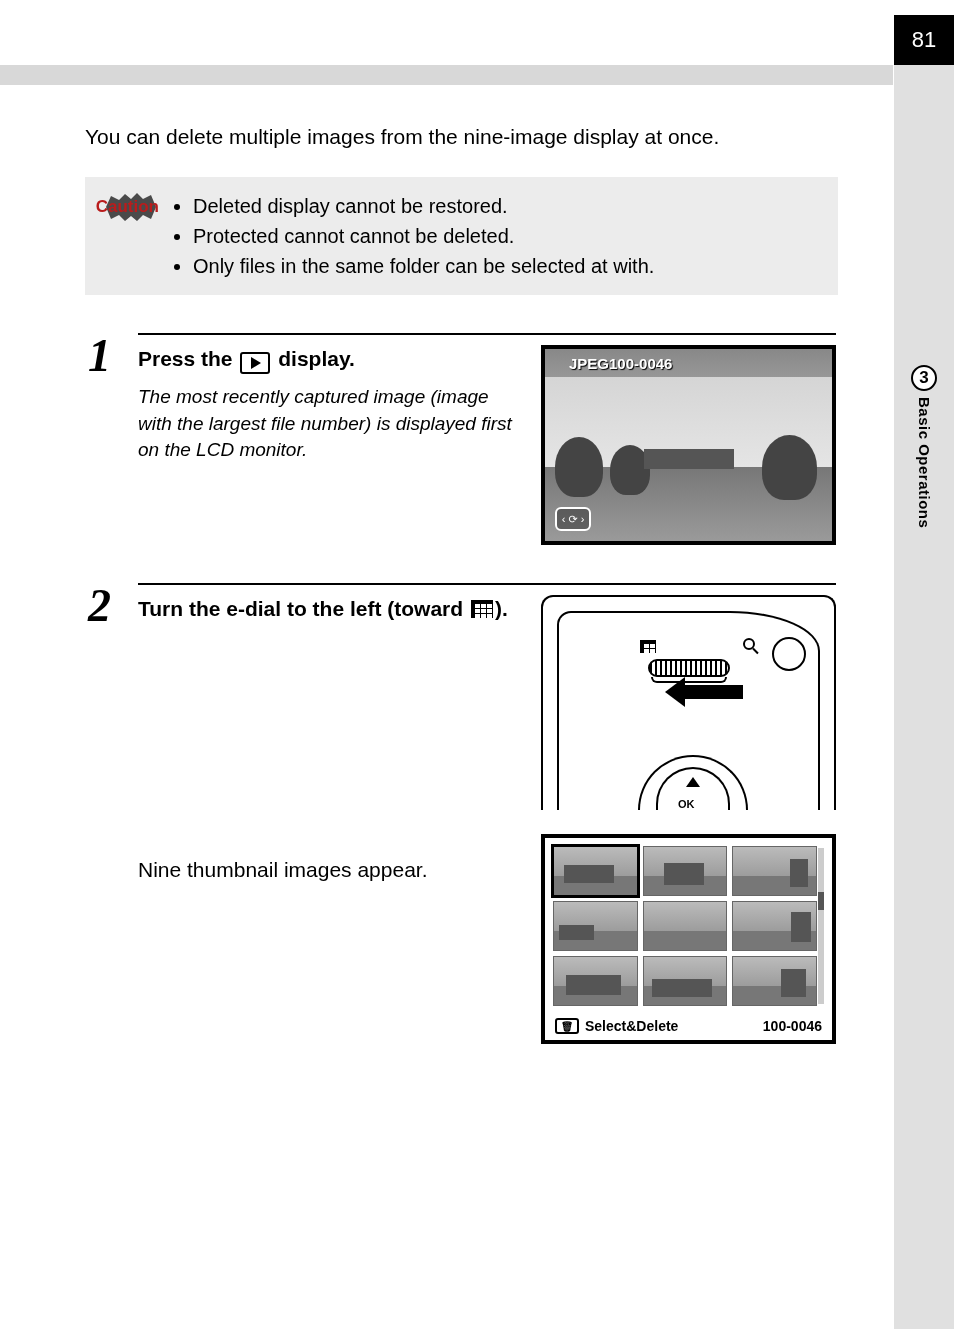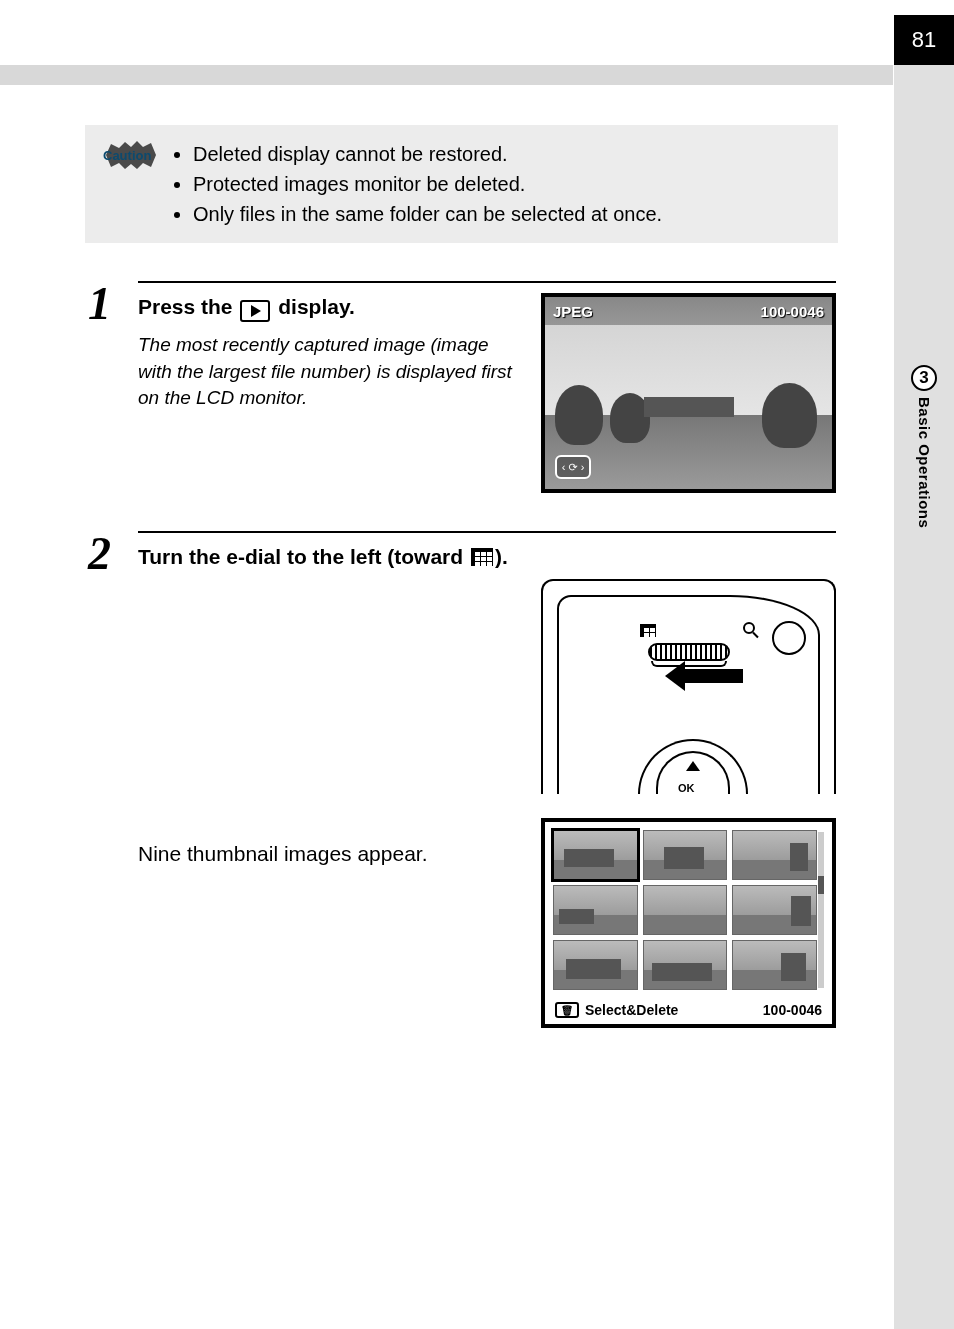--- a/index.html
+++ b/index.html
@@ -16,21 +16,21 @@
 
   .gray-strip { height: 20px; background: #d8d8d8; }
 
   .heading-block { display: flex; margin: 12px 0 28px 85px; }
   .heading-bar { width: 14px; background: #b9b9b9; margin-right: 18px; }
   .heading-text { font-size: 29px; font-weight: bold; line-height: 1.25; }
 
   .intro { font-size: 21px; margin: 0 0 28px 85px; width: 730px; }
 
   .caution-box { background: #ececec; padding: 14px 18px 14px 18px; margin: 0 55px 0 85px; display: flex; gap: 14px; }
-  .caution-icon { width: 56px; height: 32px; display: flex; align-items: center; justify-content: flex-start; font-size: 13px; font-weight: bold; color: #0c4a6e; flex-shrink: 0; position: relative; }
+  .caution-icon { width: 56px; height: 32px; display: flex; align-items: center; justify-content: flex-end; font-size: 17px; font-weight: bold; color: #b91c1c; flex-shrink: 0; position: relative; }
   .caution-icon svg { position: absolute; top: 0; left: 0; }
   .caution-icon span { position: relative; z-index: 1; }
   .caution-list { list-style: disc; padding-left: 20px; font-size: 20px; line-height: 1.5; }
 
   .step { display: flex; margin: 38px 0 0 88px; width: 748px; }
   .step-num { font-family: "Times New Roman", serif; font-style: italic; font-weight: bold; font-size: 46px; width: 50px; line-height: 1; flex-shrink: 0; }
   .step-body { flex: 1; border-top: 2px solid #000; padding-top: 10px; }
   .step-row { display: flex; gap: 20px; }
   .step-textcol { flex: 1; }
   .step-imgcol { width: 295px; flex-shrink: 0; }
@@ -40,33 +40,33 @@
 
   .play-icon { display: inline-flex; align-items: center; justify-content: center; width: 30px; height: 22px; border: 2.3px solid #000; border-radius: 3px; vertical-align: -3px; margin: 0 2px; }
   .play-icon::before { content: ""; border-left: 10px solid #000; border-top: 6px solid transparent; border-bottom: 6px solid transparent; margin-left: 2px; }
 
   .grid-glyph { display: inline-flex; width: 22px; height: 18px; border: 2px solid #000; background: #000; vertical-align: -2px; margin: 0 2px; position: relative; }
   .grid-glyph::before, .grid-glyph::after { content: ""; position: absolute; background: #fff; }
   .grid-glyph::before { top: 2px; left: 2px; width: 5px; height: 4px; box-shadow: 6px 0 0 #fff, 12px 0 0 #fff, 0 5px 0 #fff, 6px 5px 0 #fff, 12px 5px 0 #fff, 0 10px 0 #fff, 6px 10px 0 #fff, 12px 10px 0 #fff; }
 
   
   .lcd { width: 295px; height: 200px; border: 4px solid #000; position: relative; background: linear-gradient(#888 0%, #bbb 50%, #999 100%); overflow: hidden; }
-  .lcd-top { position: absolute; top: 6px; left: 8px; right: 8px; display: flex; justify-content: space-between; font-size: 15px; font-weight: bold; color: #fff; text-shadow: 1px 1px 1px #000; }
+  .lcd-top { position: absolute; top: 6px; left: 24px; right: 8px; display: flex; font-size: 15px; font-weight: bold; color: #fff; text-shadow: 1px 1px 1px #000; }
   .lcd-landscape { position: absolute; top: 28px; left: 0; right: 0; bottom: 0; }
   .lcd-landscape .sky { height: 55%; background: linear-gradient(#d5d5d5, #e5e5e5); }
   .lcd-landscape .ground { height: 45%; background: linear-gradient(#777, #9a9a9a); position: relative; }
   .lcd-landscape .tree { position: absolute; width: 48px; height: 60px; background: #444; border-radius: 50% 50% 40% 40%; top: -30px; }
   .lcd-landscape .tree.t1 { left: 10px; }
   .lcd-landscape .tree.t2 { left: 65px; width: 40px; height: 50px; top: -22px; }
   .lcd-landscape .tree.t3 { right: 15px; width: 55px; height: 65px; top: -32px; }
   .lcd-landscape .bldg { position: absolute; left: 50%; transform: translateX(-50%); top: -18px; width: 90px; height: 20px; background: #555; }
   .lcd-rotate-icon { position: absolute; bottom: 10px; left: 10px; width: 36px; height: 24px; border: 2px solid #fff; border-radius: 6px; background: rgba(60,60,60,0.6); display: flex; align-items: center; justify-content: center; font-size: 11px; color: #fff; gap: 3px; }
 
   
-  .camera-diagram { width: 295px; height: 215px; border: 2px solid #000; border-bottom: none; border-top-left-radius: 12px; border-top-right-radius: 12px; position: relative; background: #fff; overflow: hidden; margin-top: 36px; }
+  .camera-diagram { width: 295px; height: 215px; border: 2px solid #000; border-bottom: none; border-top-left-radius: 12px; border-top-right-radius: 12px; position: relative; background: #fff; overflow: hidden; }
   .camera-diagram .body-outline { position: absolute; top: 14px; left: 14px; right: 14px; bottom: 0; border: 2px solid #000; border-bottom: none; border-top-left-radius: 14px; border-top-right-radius: 90px 40px; }
   .camera-diagram .dial { position: absolute; top: 62px; left: 105px; width: 82px; height: 18px; border: 2px solid #000; border-radius: 9px; background: repeating-linear-gradient(90deg, #000 0 2px, #fff 2px 5px); }
   .camera-diagram .dial-base { position: absolute; top: 80px; left: 108px; width: 76px; height: 6px; border: 2px solid #000; border-top: none; border-radius: 0 0 6px 6px; }
   .camera-diagram .label-left { position: absolute; top: 40px; left: 95px; }
   .camera-diagram .label-right { position: absolute; top: 40px; left: 200px; font-size: 14px; font-weight: bold; }
   .camera-diagram .mag { display: inline-block; width: 12px; height: 12px; border: 2px solid #000; border-radius: 50%; position: relative; }
   .camera-diagram .mag::after { content: ""; position: absolute; width: 7px; height: 2px; background: #000; bottom: -4px; right: -6px; transform: rotate(45deg); }
   .camera-diagram .shutter { position: absolute; top: 40px; right: 28px; width: 34px; height: 34px; border: 2px solid #000; border-radius: 50%; }
   .camera-diagram .arrow { position: absolute; top: 88px; left: 140px; width: 60px; height: 14px; background: #000; }
   .camera-diagram .arrow::before { content: ""; position: absolute; left: -18px; top: -8px; border-right: 20px solid #000; border-top: 15px solid transparent; border-bottom: 15px solid transparent; }
@@ -104,32 +104,33 @@
   </div>
 </div>
 
 <div class="content">
   <div class="gray-strip"></div>
 
   <div class="heading-block">
     <div class="heading-bar"></div>
   </div>
 
+  <p class="intro">You can delete multiple images from the nine-image display at once.</p>
 
   <div class="caution-box">
     <div class="caution-icon">
       <svg width="56" height="32" viewBox="0 0 56 32">
         <polygon points="3,16 8,5 16,9 22,3 28,8 34,2 40,8 48,4 53,16 48,28 40,24 34,30 28,25 22,30 16,24 8,28" fill="#4a4a4a"></polygon>
       </svg>
       <span>Caution</span>
     </div>
     <ul class="caution-list">
       <li>Deleted display cannot be restored.</li>
-      <li>Protected images monitor be deleted.</li>
-      <li>Only files in the same folder can be selected at once.</li>
+      <li>Protected cannot cannot be deleted.</li>
+      <li>Only files in the same folder can be selected at with.</li>
     </ul>
   </div>
 
   <div class="step">
     <div class="step-num">1</div>
     <div class="step-body">
       <div class="step-row">
         <div class="step-textcol">
           <div class="step-headline">
             <span>Press the </span><span class="play-icon"></span><span> display.</span>

